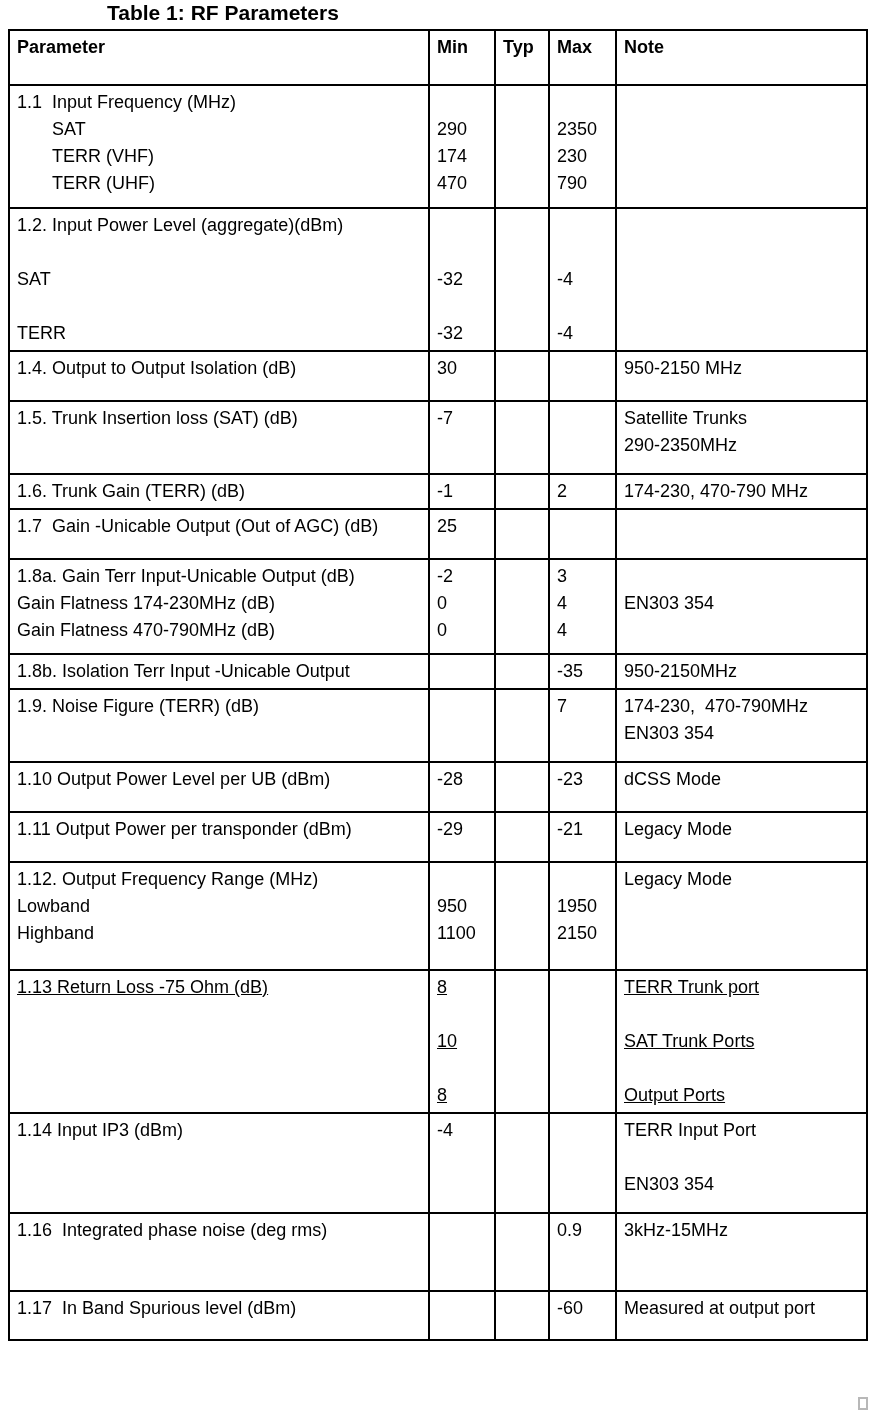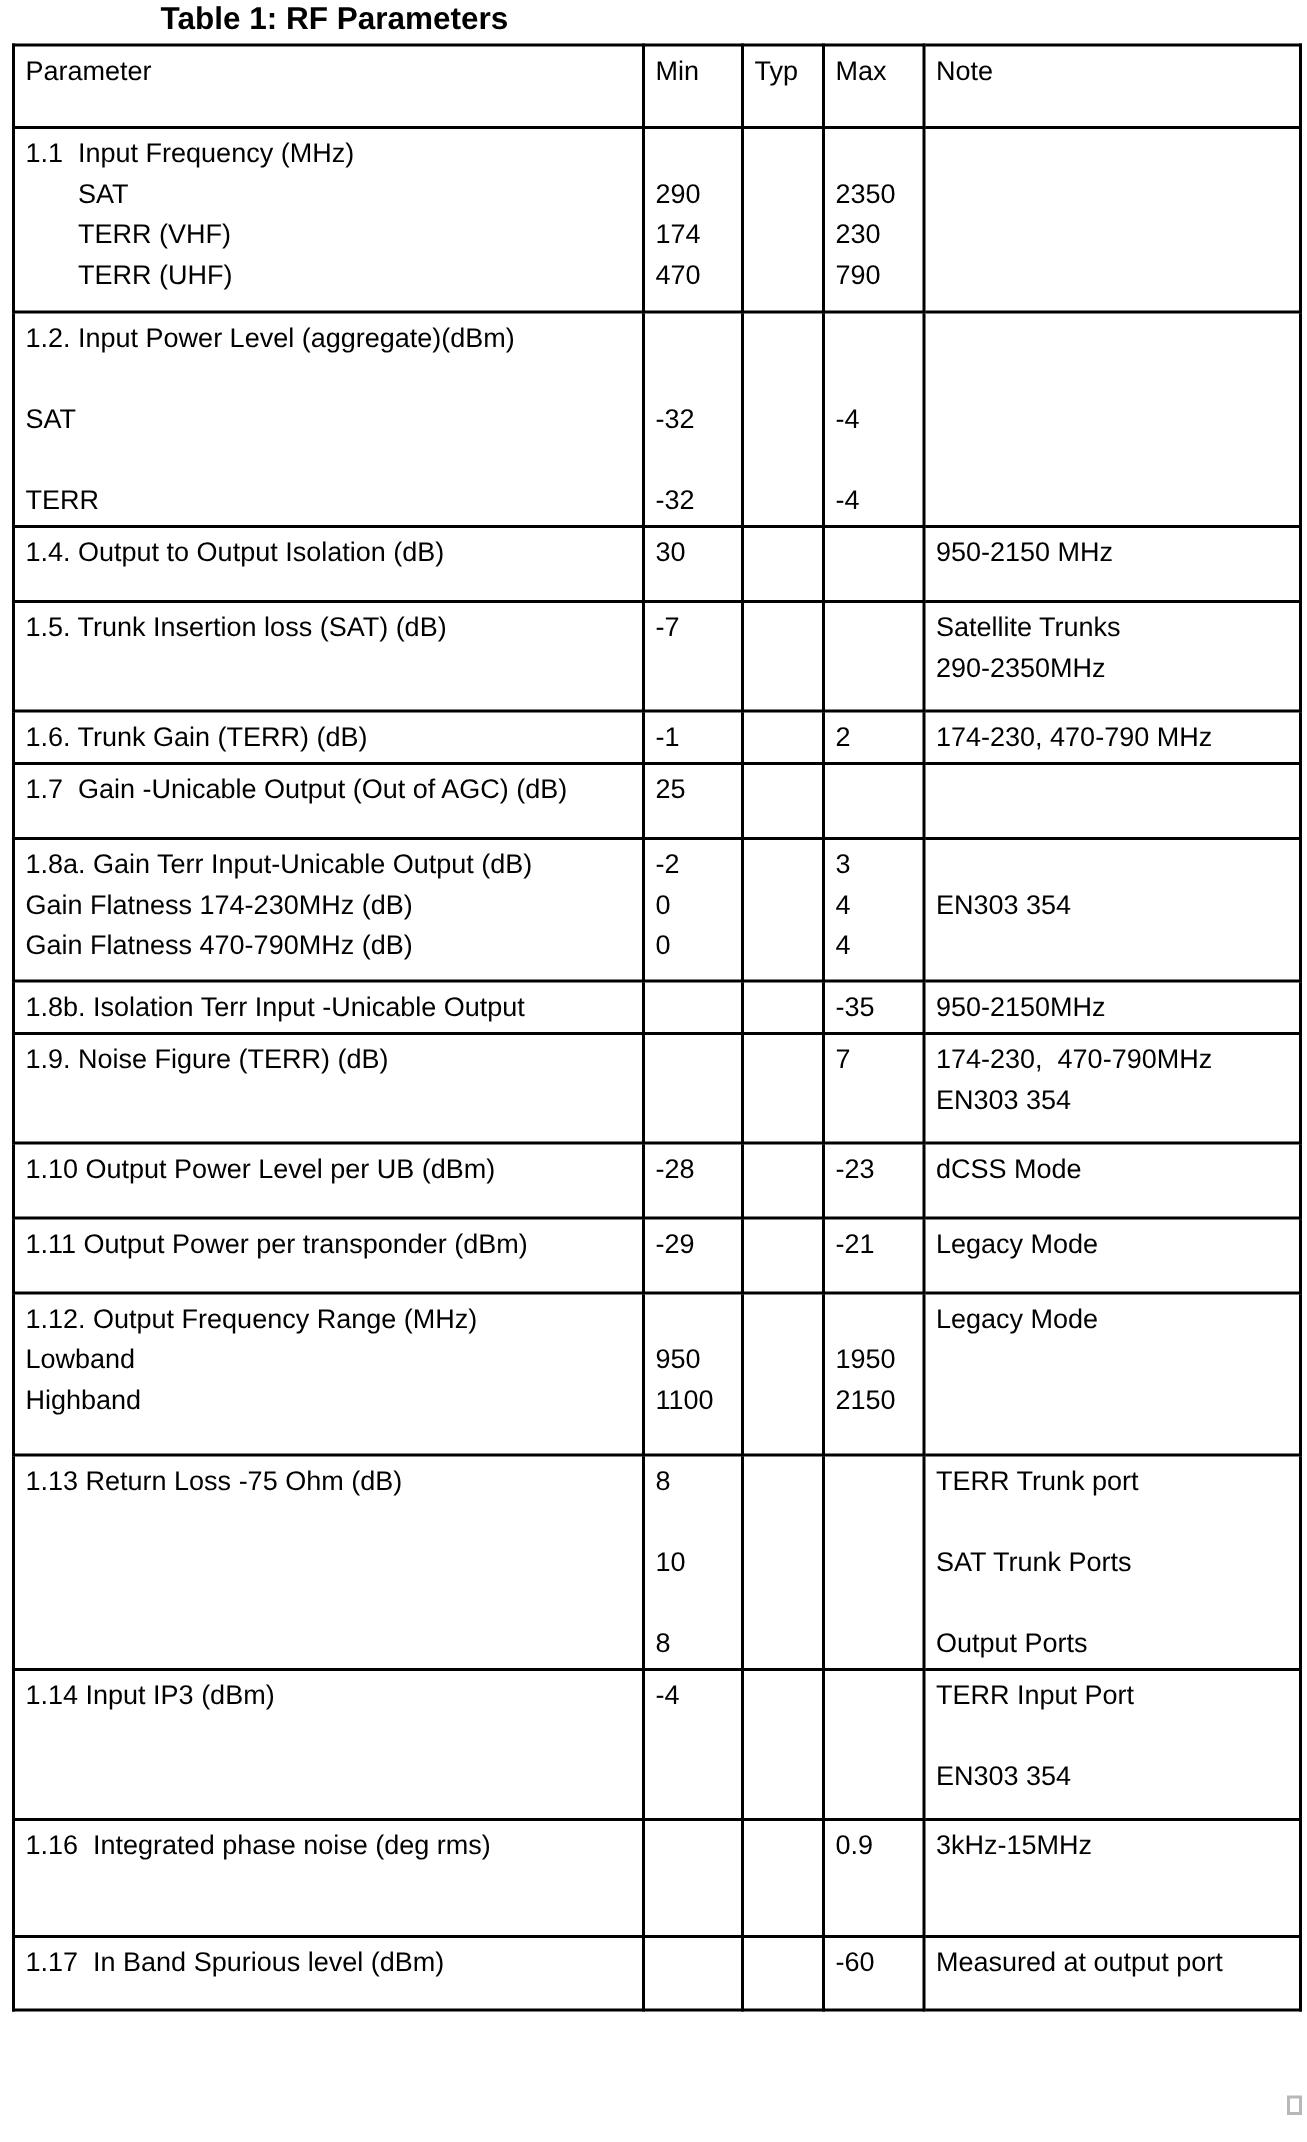--- a/index.html
+++ b/index.html
@@ -35,21 +35,21 @@
   }
   .rf-table th, .rf-table td {
     border: 2px solid #000000;
     vertical-align: top;
     padding: 3px 7px;
     font-size: 18px;
     text-align: left;
     overflow: hidden;
   }
   .rf-table th {
-    font-weight: normal;
+    font-weight: bold;
     height: 47px;
     line-height: 27px;
   }
   .line {
     min-height: 27px;
     line-height: 27px;
     white-space: pre-wrap;
   }
   .resize-handle {
     position: absolute;
@@ -280,21 +280,21 @@
           <td></td>
           <td>
             <div class="line"></div>
             <div class="line">1950</div>
             <div class="line">2150</div>
           </td>
           <td>
             <div class="line">Legacy Mode</div>
           </td>
         </tr>
-        <tr style="height: 138px;">
+        <tr style="height: 138px; text-decoration: underline;">
           <td>
             <div class="line">1.13 Return Loss -75 Ohm (dB)</div>
           </td>
           <td>
             <div class="line">8</div>
             <div class="line"></div>
             <div class="line">10</div>
             <div class="line"></div>
             <div class="line">8</div>
           </td>

